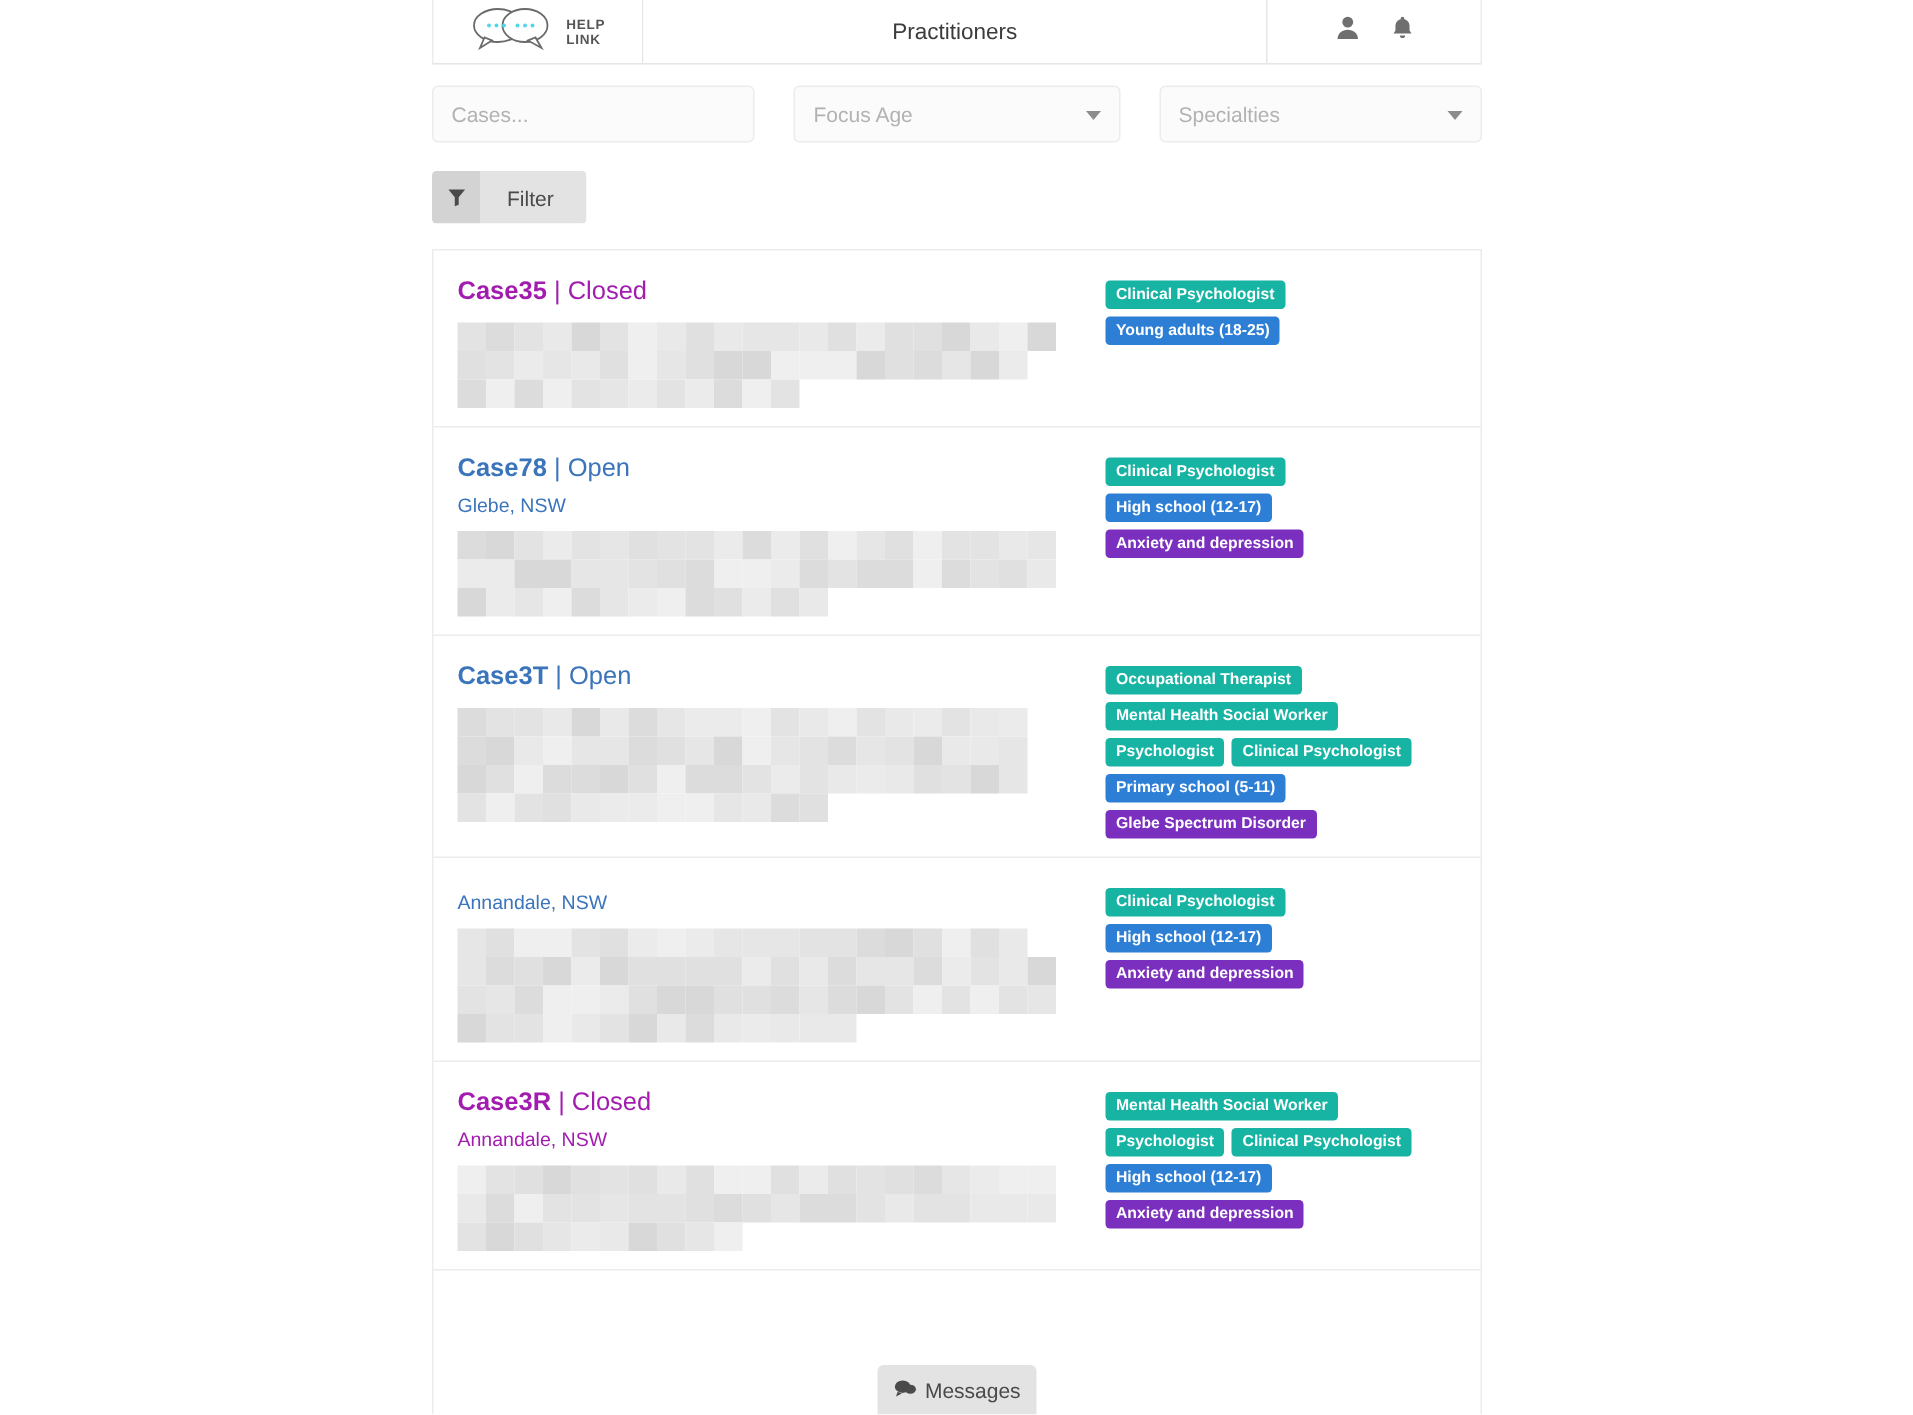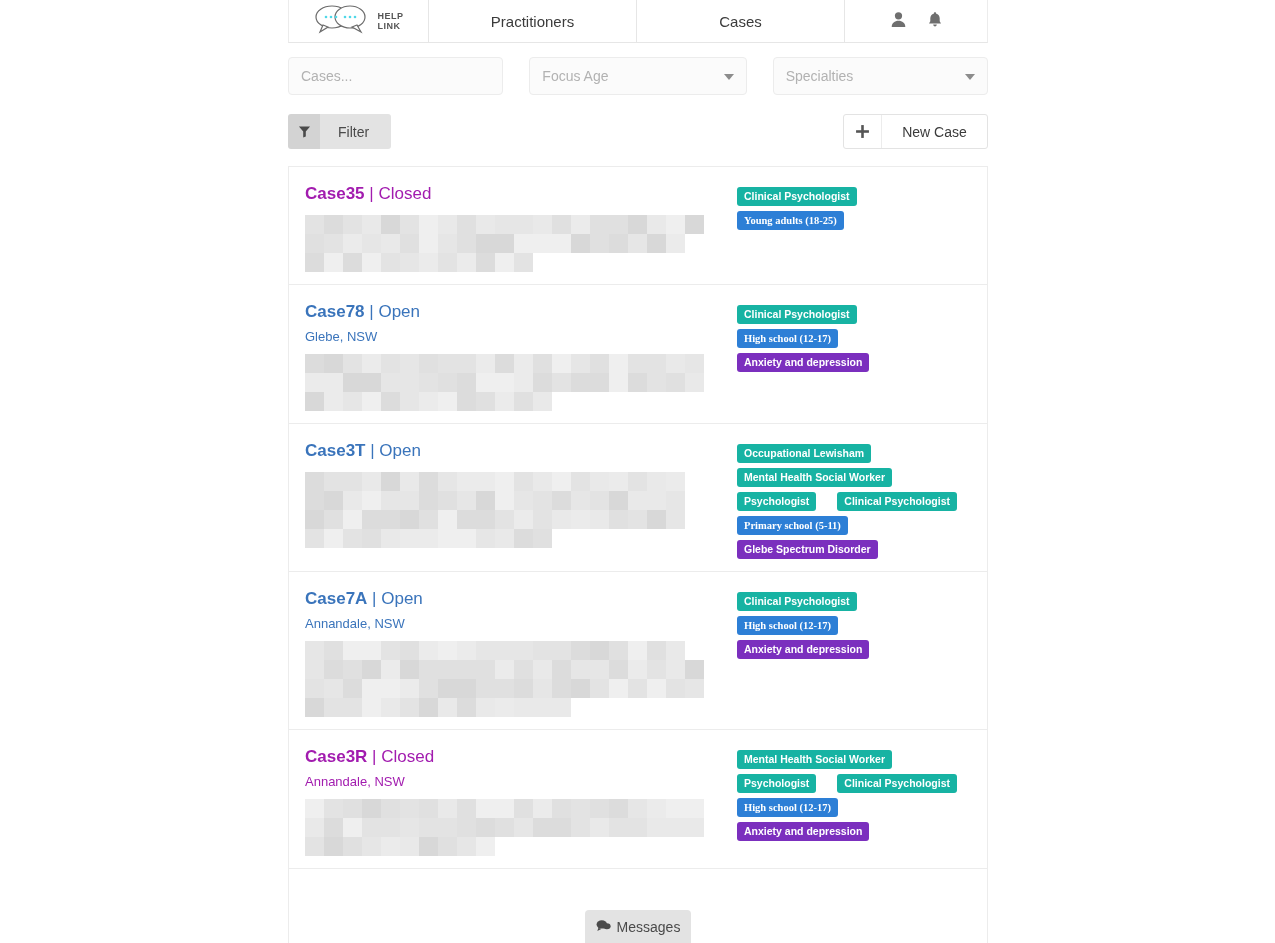--- a/index.html
+++ b/index.html
@@ -118,29 +118,29 @@
   .closed .case-id, .closed .case-status, .closed .case-loc { color: #a21caf; }
 
   
   .blur { margin-top: 10px; display: flex; flex-direction: column; }
   .blur-row { display: flex; height: 19px; }
   .blur-cell { width: 19px; height: 19px; }
 
   .case-tags {
     flex: 1; padding-top: 4px;
     display: flex; flex-wrap: wrap; align-content: flex-start;
-    gap: 5px 21px;
+    gap: 5px 5px;
   }
   .tag {
     font-size: 10.5px; font-weight: bold; color: #ffffff;
     padding: 4px 7px; border-radius: 3px; white-space: nowrap;
     line-height: 11px;
   }
   .tag.profession { background: #17b3a3; }
-  .tag.age        { background: #2d7fd6; font-family: Liberation Serif, serif; }
+  .tag.age        { background: #2d7fd6; }
   .tag.specialty  { background: #7b2fbe; }
 
   
   .messages-tab {
     position: absolute; left: 585px; top: 910px;
     width: 106px; height: 33px;
     background: #e3e3e3; border-radius: 4px 4px 0 0;
     display: flex; align-items: center; justify-content: center; gap: 6px;
     font-size: 14px; color: #4a4a4a; cursor: pointer;
     z-index: 5;
@@ -170,21 +170,20 @@
           </svg>
         </span>
         <div class="logo-text">
           <div>HELP</div>
           <div>LINK</div>
         </div>
       </div>
     </div>
 
     <div class="nav-item">Practitioners</div>
-    <div class="nav-item">Cases</div>
 
     <div class="nav-icons">
       <span>
         <svg width="17" height="17" viewBox="0 0 16 16">
           <circle cx="8" cy="4.5" r="3.4"></circle>
           <path d="M1.6 15c0-3.6 2.9-5.8 6.4-5.8s6.4 2.2 6.4 5.8z"></path>
         </svg>
       </span>
       <span>
         <svg width="16" height="17" viewBox="0 0 16 17">
@@ -211,29 +210,20 @@
 
   <div class="filter-btn">
     <div class="ic">
       <svg width="13" height="13" viewBox="0 0 14 14" fill="#4a4a4a">
         <path d="M1 1.5h12L8.4 7v5.4L5.6 13.5V7z"></path>
       </svg>
     </div>
     <div class="lb">Filter</div>
   </div>
 
-  <div class="newcase-btn">
-    <div class="ic">
-      <svg width="15" height="15" viewBox="0 0 14 14" fill="#555">
-        <rect x="5.8" y="1" width="2.4" height="12"></rect>
-        <rect x="1" y="5.8" width="12" height="2.4"></rect>
-      </svg>
-    </div>
-    <div class="lb">New Case</div>
-  </div>
 
   <div class="case-list" id="case-list">
       <div class="case-card closed">
         <div class="case-left">
           <div class="case-head"><span class="case-id">Case35</span><span class="case-status"> | Closed</span></div>
           <div class="blur">
             <div class="blur-row">
               <div class="blur-cell" style="background: rgb(227, 227, 227);"></div>
               <div class="blur-cell" style="background: rgb(220, 220, 220);"></div>
               <div class="blur-cell" style="background: rgb(227, 227, 227);"></div>
@@ -454,31 +444,30 @@
               <div class="blur-cell" style="background: rgb(239, 239, 239);"></div>
               <div class="blur-cell" style="background: rgb(239, 239, 239);"></div>
               <div class="blur-cell" style="background: rgb(230, 230, 230);"></div>
               <div class="blur-cell" style="background: rgb(233, 233, 233);"></div>
               <div class="blur-cell" style="background: rgb(220, 220, 220);"></div>
               <div class="blur-cell" style="background: rgb(224, 224, 224);"></div>
             </div>
           </div>
         </div>
         <div class="case-tags">
-          <span class="tag profession">Occupational Lewisham</span>
+          <span class="tag profession">Occupational Therapist</span>
           <span class="tag profession">Mental Health Social Worker</span>
           <span class="tag profession">Psychologist</span>
           <span class="tag profession">Clinical Psychologist</span>
           <span class="tag age">Primary school (5-11)</span>
           <span class="tag specialty">Glebe Spectrum Disorder</span>
         </div>
       </div>
       <div class="case-card open">
         <div class="case-left">
-          <div class="case-head"><span class="case-id">Case7A</span><span class="case-status"> | Open</span></div>
           <div class="case-loc">Annandale, NSW</div>
           <div class="blur">
             <div class="blur-row">
               <div class="blur-cell" style="background: rgb(230, 230, 230);"></div>
               <div class="blur-cell" style="background: rgb(224, 224, 224);"></div>
               <div class="blur-cell" style="background: rgb(239, 239, 239);"></div>
               <div class="blur-cell" style="background: rgb(239, 239, 239);"></div>
               <div class="blur-cell" style="background: rgb(227, 227, 227);"></div>
               <div class="blur-cell" style="background: rgb(224, 224, 224);"></div>
               <div class="blur-cell" style="background: rgb(235, 235, 235);"></div>

